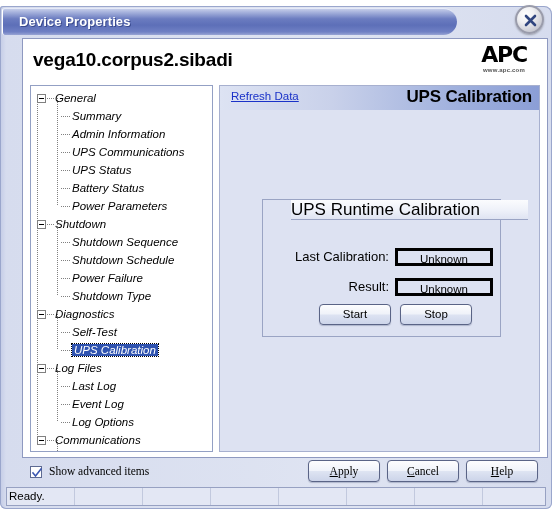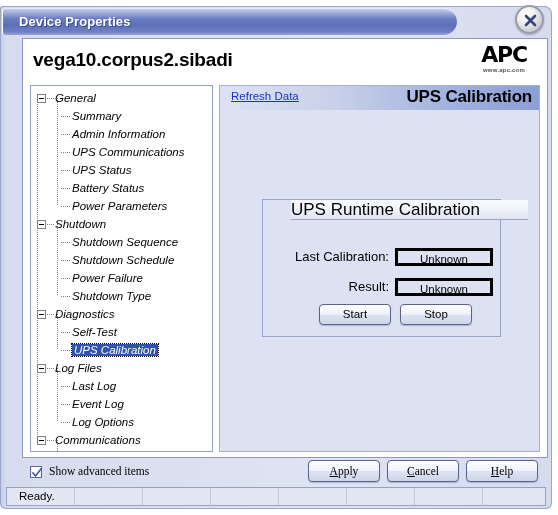--- a/index.html
+++ b/index.html
@@ -314,21 +314,21 @@
     background: #e3e7f4;
     border: 1px solid #97a1c2;
     display: flex;
   }
   .status-cell {
     height: 17px;
     border-right: 1px solid #c2c9de;
     font-size: 11.5px;
     line-height: 17px;
     color: #000000;
-    padding-left: 12px;
+    padding-left: 2px;
     overflow: hidden;
     white-space: nowrap;
   }
   .status-cell:last-child { border-right: none; }
 </style>
 </head>
 <body>
 
 <div id="window-root">
 

